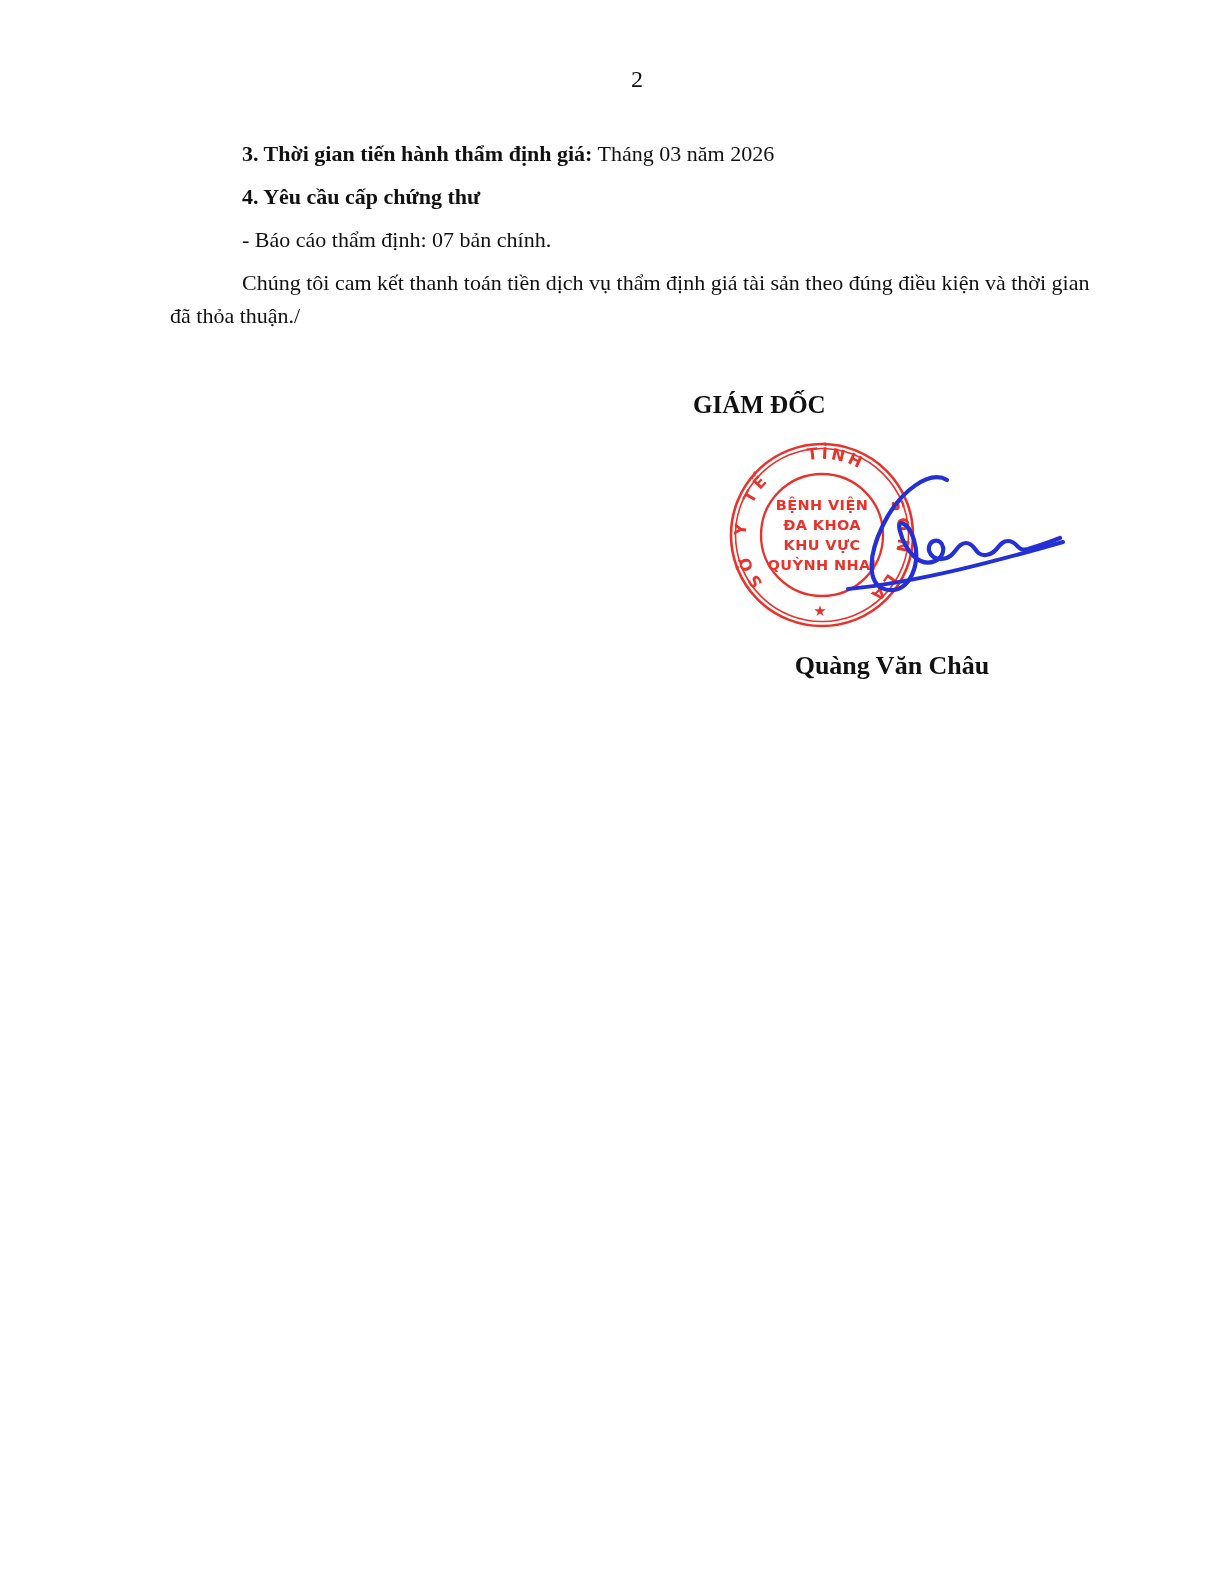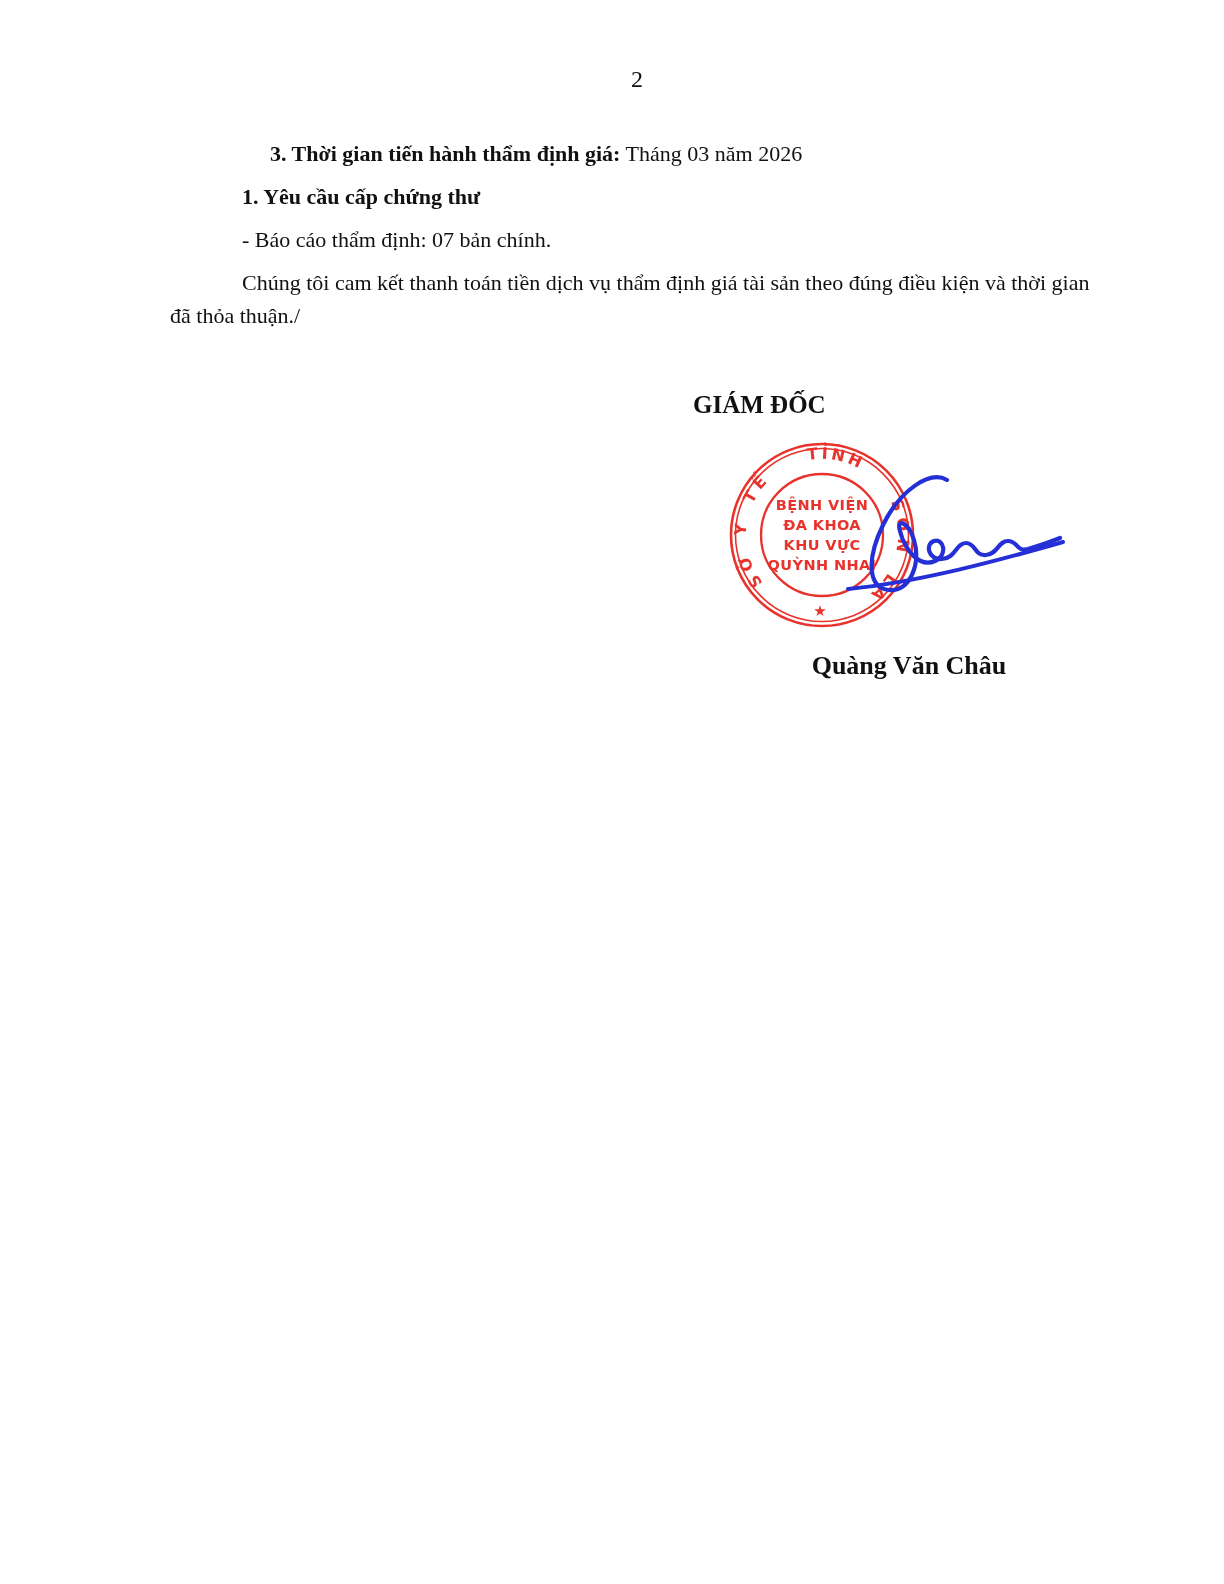--- a/index.html
+++ b/index.html
@@ -26,21 +26,21 @@
     left: 170px;
     top: 137px;
     width: 932px;
     font-size: 22px;
     line-height: 33px;
   }
   .doc-line { margin-bottom: 10px; }
   .indent { padding-left: 72px; }
   .t-indent { text-indent: 72px; }
   .bold { font-weight: bold; }
-  .heading-line .label { font-weight: bold; margin-left: 28px; }
+  .heading-line .label { font-weight: bold; }
   .commitment { margin-top: 0; }
   .recipients {
     position: absolute;
     left: 178px;
     top: 390px;
     width: 300px;
   }
   .recipients-title {
     font-weight: bold;
     font-style: italic;
@@ -58,21 +58,21 @@
     top: 390px;
     width: 400px;
   }
   .sign-title {
     font-weight: bold;
     font-size: 25px;
     line-height: 30px;
   }
   .signer-name {
     position: absolute;
-    left: 709px;
+    left: 692px;
     top: 650px;
     width: 400px;
     text-align: center;
     font-weight: bold;
     font-size: 26px;
     line-height: 32px;
   }
   .stamp-svg {
     position: absolute;
     left: 727px;
@@ -106,21 +106,21 @@
 </style>
 </head>
 <body>
 
 <div class="page">
 
   <div class="page-number">2</div>
 
   <div class="doc-body">
     <div class="doc-line indent heading-line"><span class="label">3. Thời gian tiến hành thẩm định giá:</span><span> Tháng 03 năm 2026</span></div>
-    <div class="doc-line indent bold">1. Yêu cầu cấp chứng thư</div>
+    <div class="doc-line indent bold">4. Yêu cầu cấp chứng thư</div>
     <div class="doc-line indent">- Báo cáo thẩm định: 07 bản chính.</div>
     <div class="doc-line t-indent commitment">Chúng tôi cam kết thanh toán tiền dịch vụ thẩm định giá tài sản theo đúng điều kiện và thời gian đã thỏa thuận./</div>
   </div>
 
 
   <div class="sign-block">
     <div class="sign-title">GIÁM ĐỐC</div>
   </div>
 
   <svg class="stamp-svg" viewBox="0 0 190 190" xmlns="http://www.w3.org/2000/svg">

